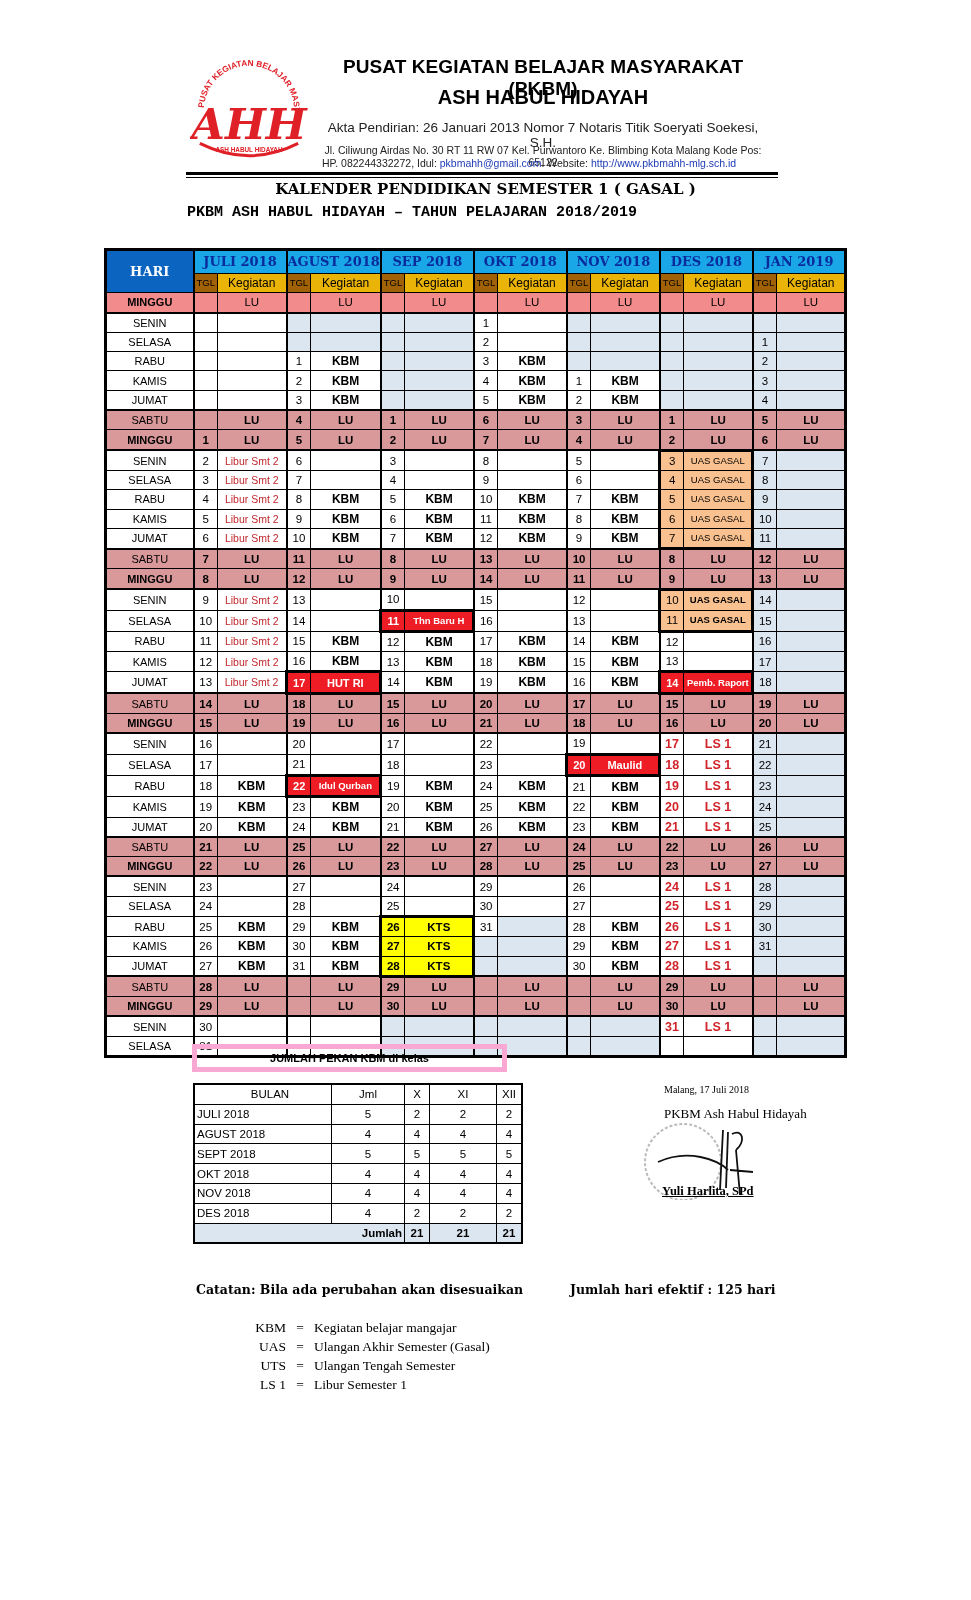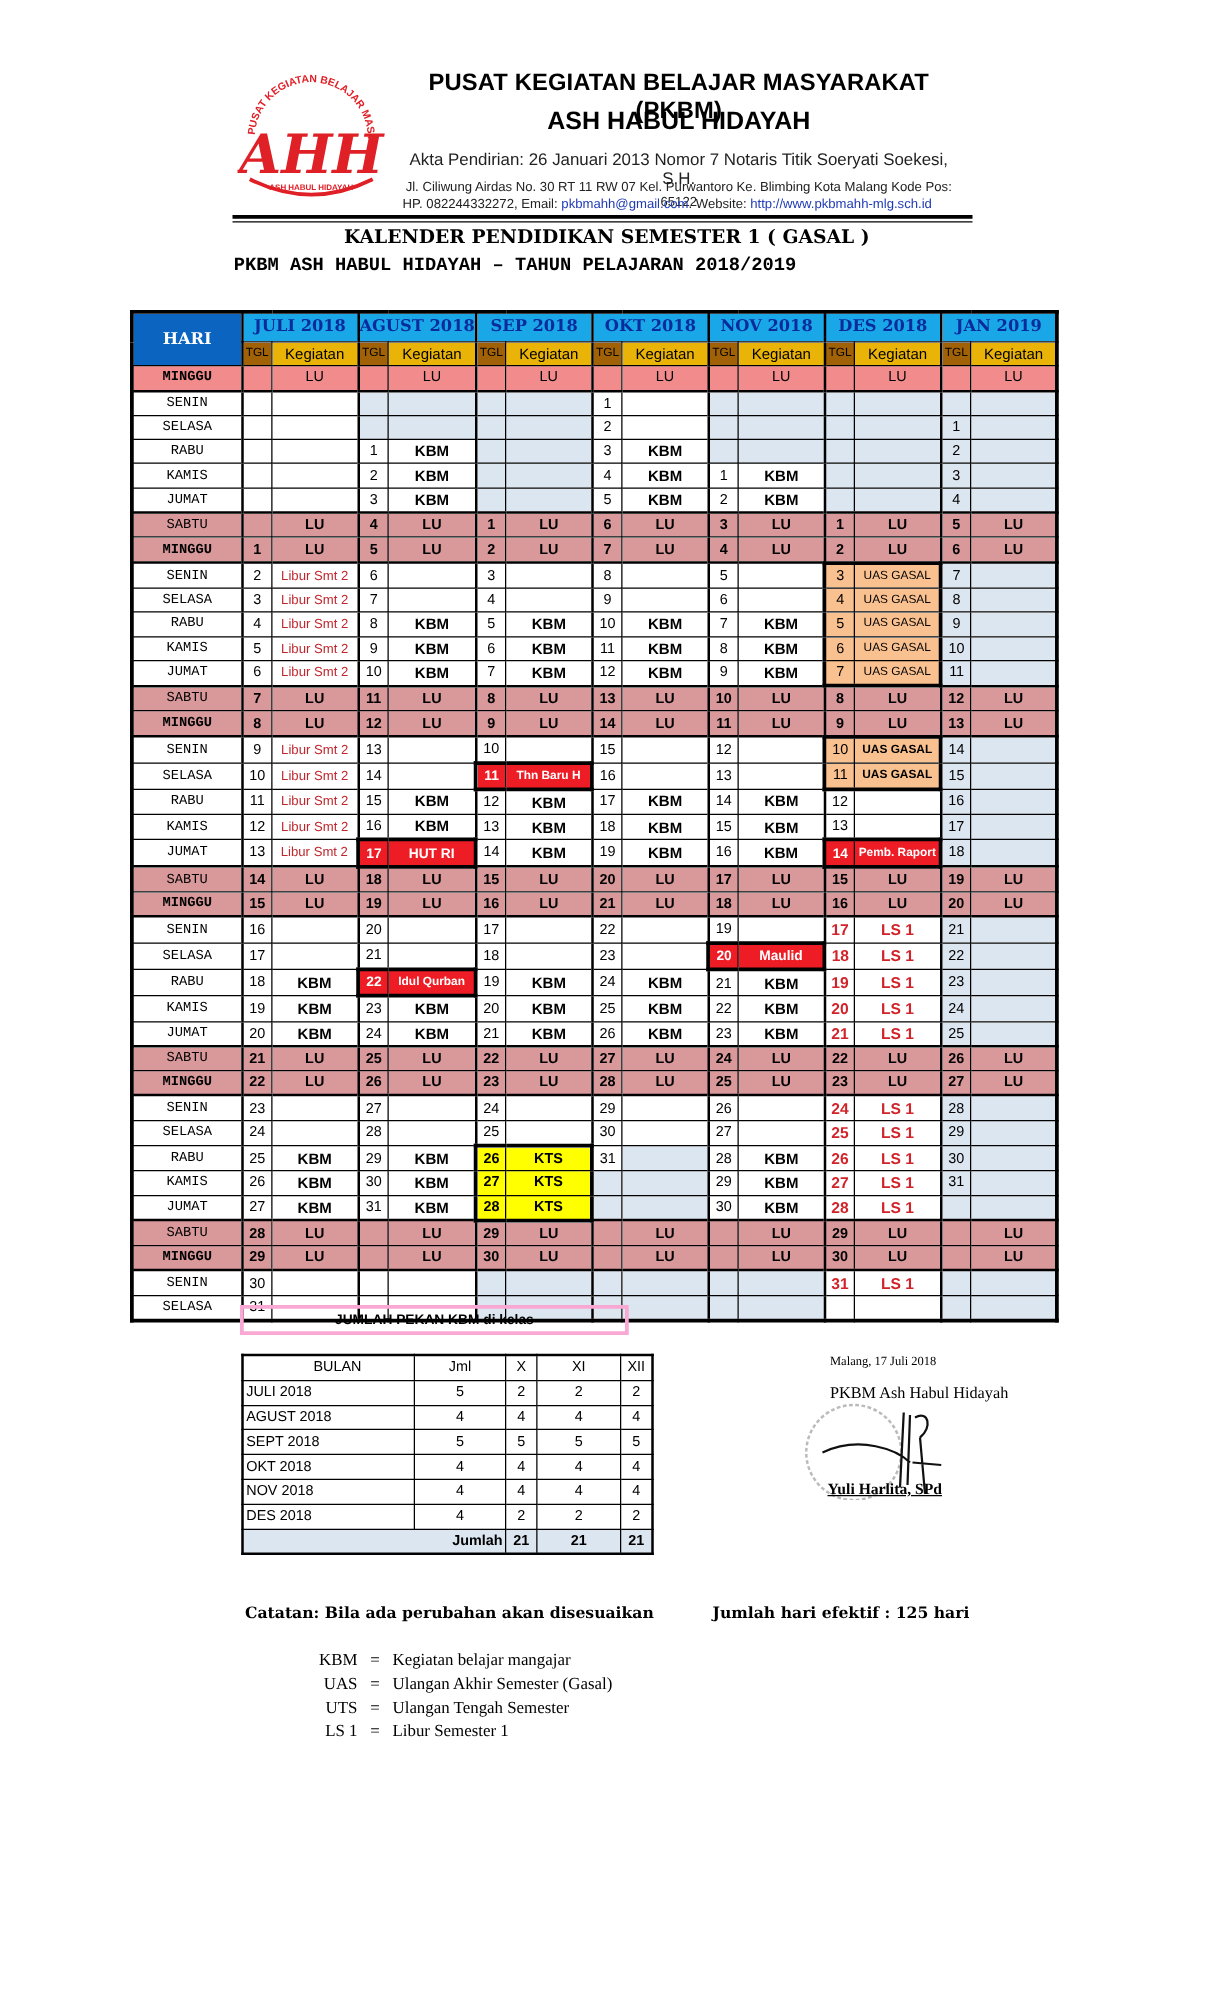--- a/index.html
+++ b/index.html
@@ -22,21 +22,21 @@
   .cal { position:absolute; left:104px; top:248px; border-collapse:collapse; border:3px solid #000; table-layout:fixed; }
   .cal td, .cal th { border:1px solid #000; height:18.3px; padding:0; text-align:center; font-size:11.5px; line-height:18px; overflow:hidden; white-space:nowrap; }
   .cal .c-hari { width:88px; }
   .cal .c-tgl { width:24px; }
   .cal .c-keg { width:69px; }
   .cal th.hari-head { background:#0b64c0; color:#fff; font-family:"DejaVu Serif", serif; font-size:13px; font-weight:bold; border-right:2px solid #000; }
   .cal th.month { background:#19a7e8; color:#0a2b9c; font-family:"DejaVu Serif", serif; font-size:13px; font-weight:bold; height:22px; border-left:2px solid #000; }
   .cal th.sub-tgl { background:#a16207; font-size:9.5px; font-weight:normal; border-left:2px solid #000; }
   .cal th.sub-keg { background:#eab308; font-size:12px; font-weight:normal; }
   .cal td.tgl { border-left:2px solid #000; }
-  .cal td.dayname { font-size:11px; text-align:center; border-right:2px solid #000;font-family:Liberation Mono, monospace; }
+  .cal td.dayname { font-size:11px; text-align:center; border-right:2px solid #000; }
   .cal tr.minggu-top td { background:#f28c8c; }
   .cal tr.weekend td { background:#d9999b; font-weight:bold; }
   .cal tr.weekend td.dayname { font-weight:normal; }
   .cal tr.weekend td.dayname.bold { font-weight:bold; }
   .cal tr.minggu-top td.dayname { font-weight:bold; }
   .cal tr.sep-top td { border-top:2px solid #000; }
   .cal td.empty { background:#dce6f1; }
   .cal td.kbm { font-weight:bold; font-size:12px; }
   .cal td.libur { color:#c0272d; font-size:10.5px; }
   .cal td.uas { background:#f9c18f; font-size:9.5px; }
@@ -44,21 +44,21 @@
   .cal td.hol { background:#ee1c24; color:#fff; font-weight:bold; font-size:11px; }
   .cal td.hol.sm { font-size:9.5px; }
   .cal td.kts { background:#ffff00; font-weight:bold; }
   .cal td.ls { color:#d1232a; font-weight:bold; font-size:12.5px; }
   .cal td.boxed-l { border-left:3px solid #000 !important; }
   .cal td.boxed-r { border-right:3px solid #000 !important; }
   .cal td.boxed-t { border-top:3px solid #000 !important; }
   .cal td.boxed-b { border-bottom:3px solid #000 !important; }
 
   
-  .sum-title { position:absolute; left:192px; top:1044px; width:305px; height:18px; border:3px solid #f9a8d4; text-align:center; font-size:11px; font-weight:bold; line-height:18px; }
+  .sum-title { position:absolute; left:192px; top:1044px; width:305px; height:18px; border:5px solid #f9a8d4; text-align:center; font-size:11px; font-weight:bold; line-height:18px; }
   .sum { position:absolute; left:193px; top:1083px; border-collapse:collapse; border:2px solid #000; }
   .sum td { border:1px solid #000; height:18.8px; padding:0 2px; font-size:11.5px; text-align:center; }
   .sum td.lbl { text-align:left; width:118px; }
   .sum td.jml { width:68px; }
   .sum td.x { width:20px; }
   .sum td.xi { width:62px; }
   .sum td.xii { width:20px; }
   .sum tr.total td { background:#dce6f1; font-weight:bold; }
   .sum tr.total td.tot-lbl { text-align:right; }
 
@@ -85,21 +85,21 @@
     </defs>
   <text font-family="Liberation Sans, sans-serif" font-size="8.5" fill="#e02027" font-weight="bold"><textPath href="#arc" startOffset="3">PUSAT KEGIATAN BELAJAR MASYARAKAT</textPath></text>
   <text x="60" y="90" text-anchor="middle" font-family="DejaVu Serif, serif" font-style="italic" font-weight="bold" font-size="44" fill="#e02027">AHH</text>
   <path d="M10,95 Q60,120 110,95" stroke="#e02027" stroke-width="3" fill="none"></path>
   <text x="60" y="104" text-anchor="middle" font-family="Liberation Sans, sans-serif" font-size="6.5" font-weight="bold" fill="#e02027">ASH HABUL HIDAYAH</text>
 </svg>
 <div class="hdr-title1">PUSAT KEGIATAN BELAJAR MASYARAKAT (PKBM)</div>
 <div class="hdr-title2">ASH HABUL HIDAYAH</div>
 <div class="hdr-akta">Akta Pendirian: 26 Januari 2013 Nomor 7 Notaris Titik Soeryati Soekesi, S.H.</div>
 <div class="hdr-addr">Jl. Ciliwung Airdas No. 30 RT 11 RW 07 Kel. Purwantoro Ke. Blimbing Kota Malang Kode Pos: 65122</div>
-<div class="hdr-contact"><span>HP. 082244332272, Email: </span><span class="lnk">pkbmahh@gmail.com</span><span>. Website: </span><span class="lnk">http://www.pkbmahh-mlg.sch.id</span></div>
+<div class="hdr-contact"><span>HP. 082244332272, Idul: </span><span class="lnk">pkbmahh@gmail.com</span><span>. Website: </span><span class="lnk">http://www.pkbmahh-mlg.sch.id</span></div>
 <div class="rule1"></div>
 <div class="rule2"></div>
 <div class="doc-title1">KALENDER PENDIDIKAN SEMESTER 1  ( GASAL )</div>
 <div class="doc-title2">PKBM ASH HABUL HIDAYAH – TAHUN PELAJARAN 2018/2019</div>
 
 <table class="cal">
   <colgroup>
     <col class="c-hari">
       <col class="c-tgl">
       <col class="c-keg">

